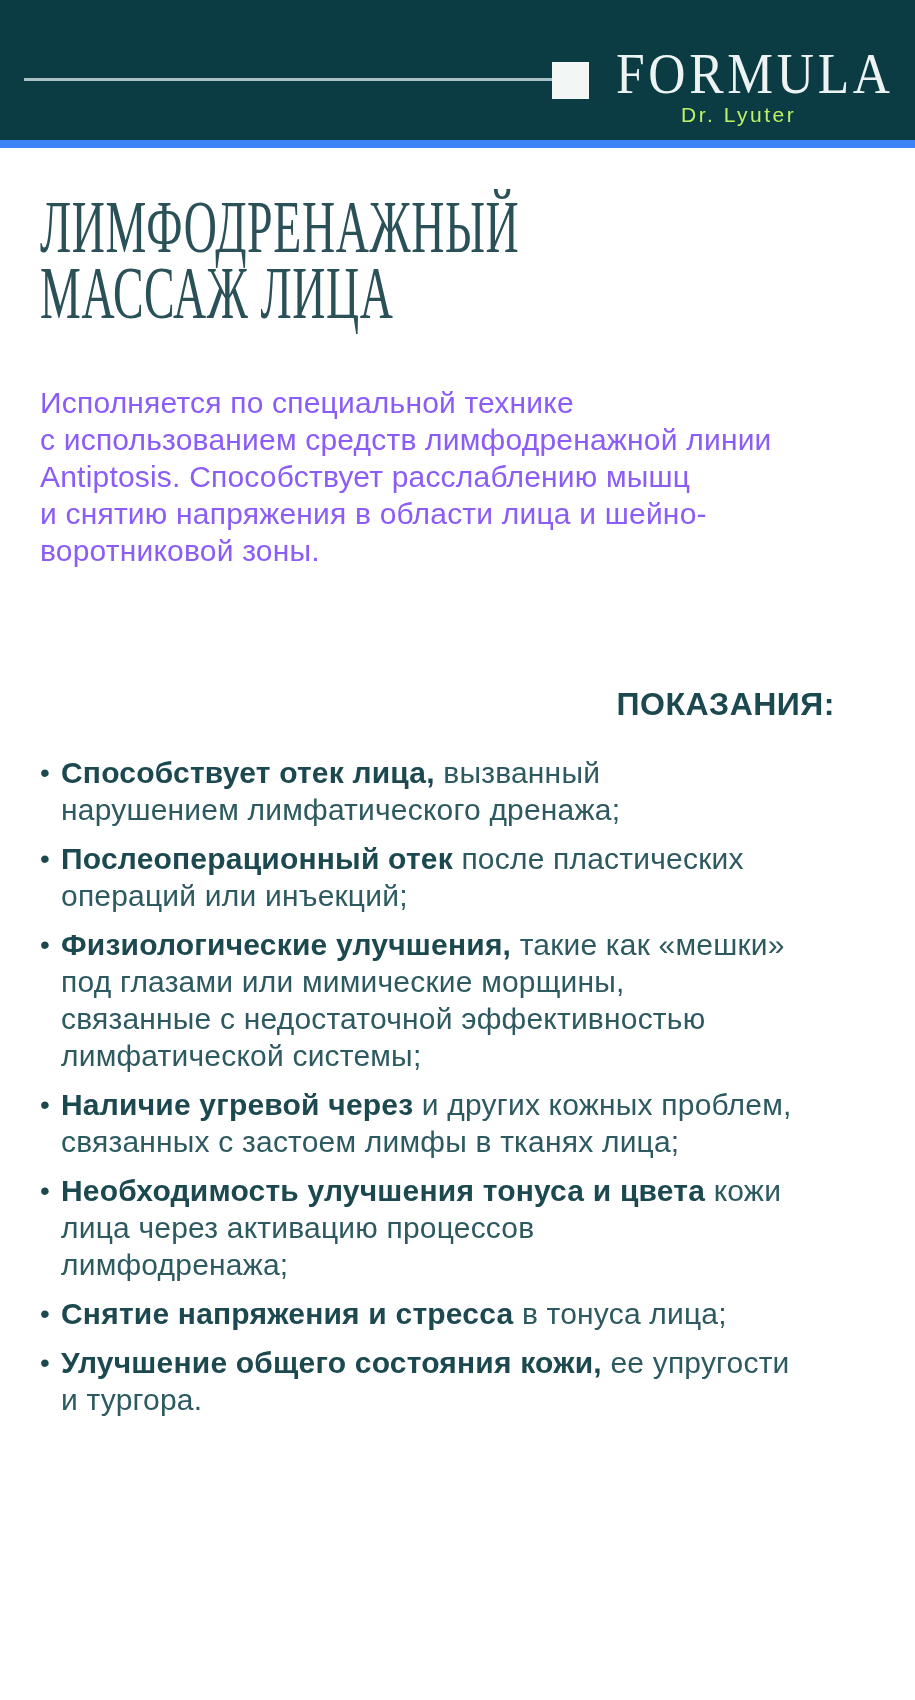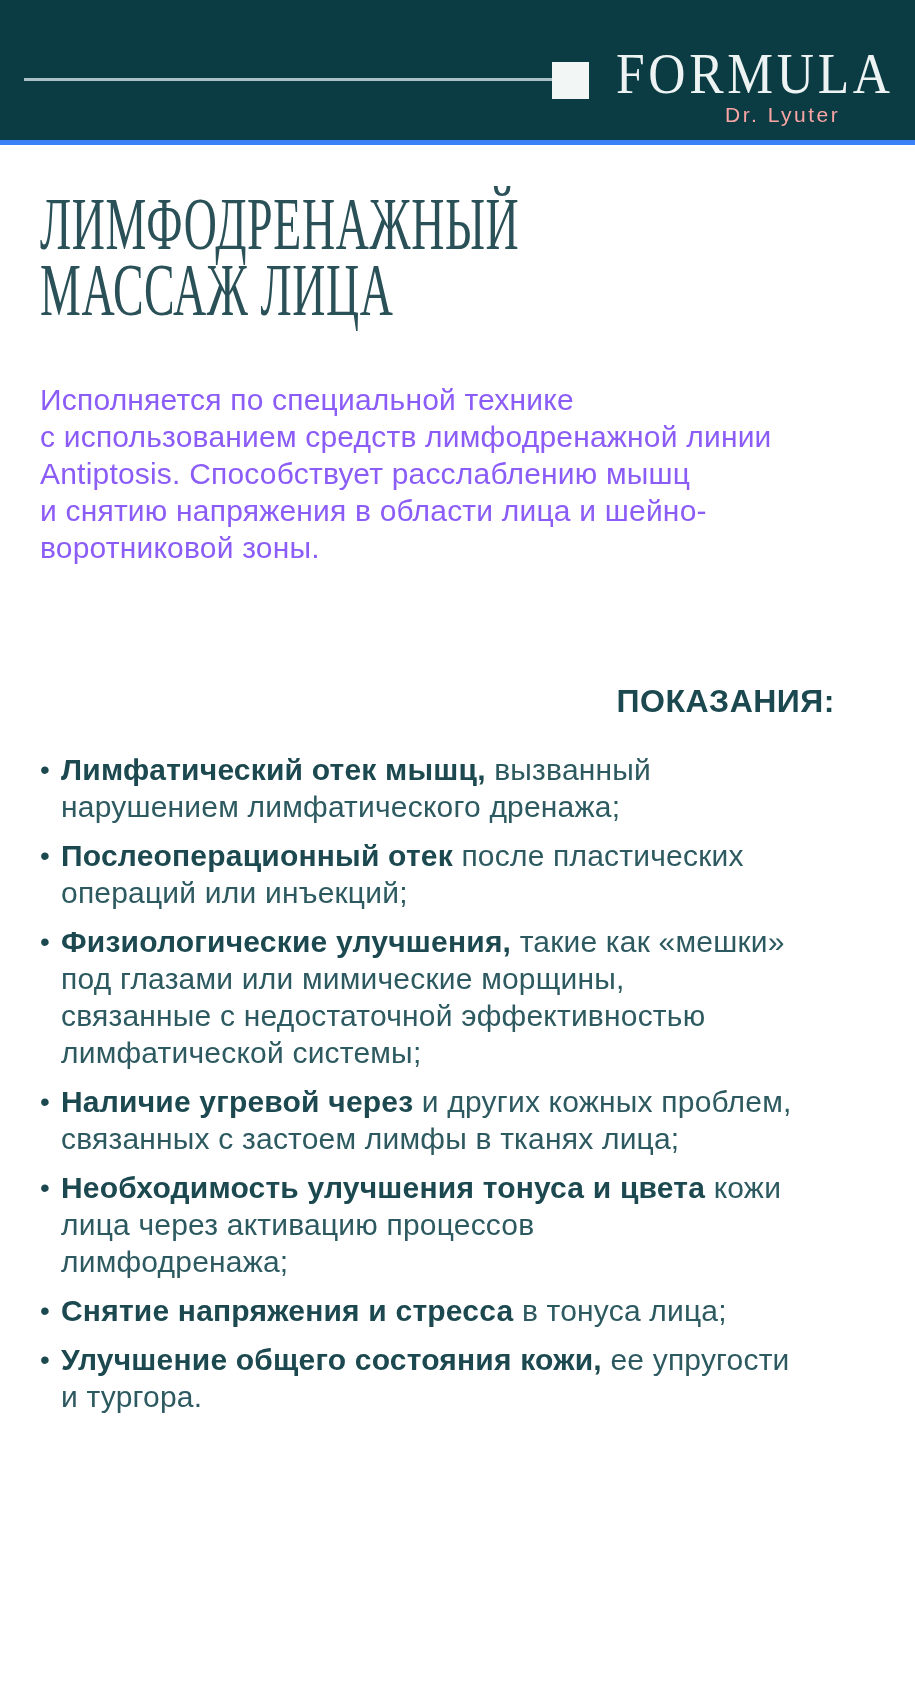--- a/index.html
+++ b/index.html
@@ -10,21 +10,21 @@
     overflow: hidden;
     font-family: "Liberation Sans", sans-serif;
   }
 
   
   .header {
     position: relative;
     width: 915px;
     height: 140px;
     background: #0b3c43;
-    border-bottom: 5px solid #3b82f6;
+    border-bottom: 8px solid #3b82f6;
     box-sizing: content-box;
   }
   .header .divider {
     position: absolute;
     left: 24px;
     top: 78px;
     width: 529px;
     height: 3px;
     background: #a9c0c4;
   }
@@ -49,23 +49,22 @@
     transform: scaleX(0.92);
     transform-origin: left top;
     white-space: nowrap;
   }
   .header .subtitle {
     position: absolute;
     left: 681px;
     top: 103px;
     font-size: 21px;
     letter-spacing: 2.5px;
-    color: #fca5a5;
+    color: #bef264;
     white-space: nowrap;
-    margin-left: 44px;
   }
 
   
   .content {
     padding: 0 80px 0 40px;
   }
   .page-title {
     margin: 46px 0 0 0;
     font-family: "Liberation Serif", serif;
     font-weight: normal;
@@ -135,21 +134,21 @@
 <div class="content">
   <h1 class="page-title">ЛИМФОДРЕНАЖНЫЙ
 МАССАЖ ЛИЦА</h1>
   <p class="intro">Исполняется по специальной технике
 с использованием средств лимфодренажной линии
 Antiptosis. Способствует расслаблению мышц
 и снятию напряжения в области лица и шейно-
 воротниковой зоны.</p>
   <h2 class="section-heading">ПОКАЗАНИЯ:</h2>
   <ul class="indications">
-    <li><span class="dot">•</span><span class="b">Лимфатический отек мышц,</span><span> вызванный
+    <li><span class="dot">•</span><span class="b">Способствует отек лица,</span><span> вызванный
 нарушением лимфатического дренажа;</span></li>
     <li><span class="dot">•</span><span class="b">Послеоперационный отек</span><span> после пластических
 операций или инъекций;</span></li>
     <li><span class="dot">•</span><span class="b">Физиологические улучшения,</span><span> такие как «мешки»
 под глазами или мимические морщины,
 связанные с недостаточной эффективностью
 лимфатической системы;</span></li>
     <li><span class="dot">•</span><span class="b">Наличие угревой через</span><span> и других кожных проблем,
 связанных с застоем лимфы в тканях лица;</span></li>
     <li><span class="dot">•</span><span class="b">Необходимость улучшения тонуса и цвета</span><span> кожи

